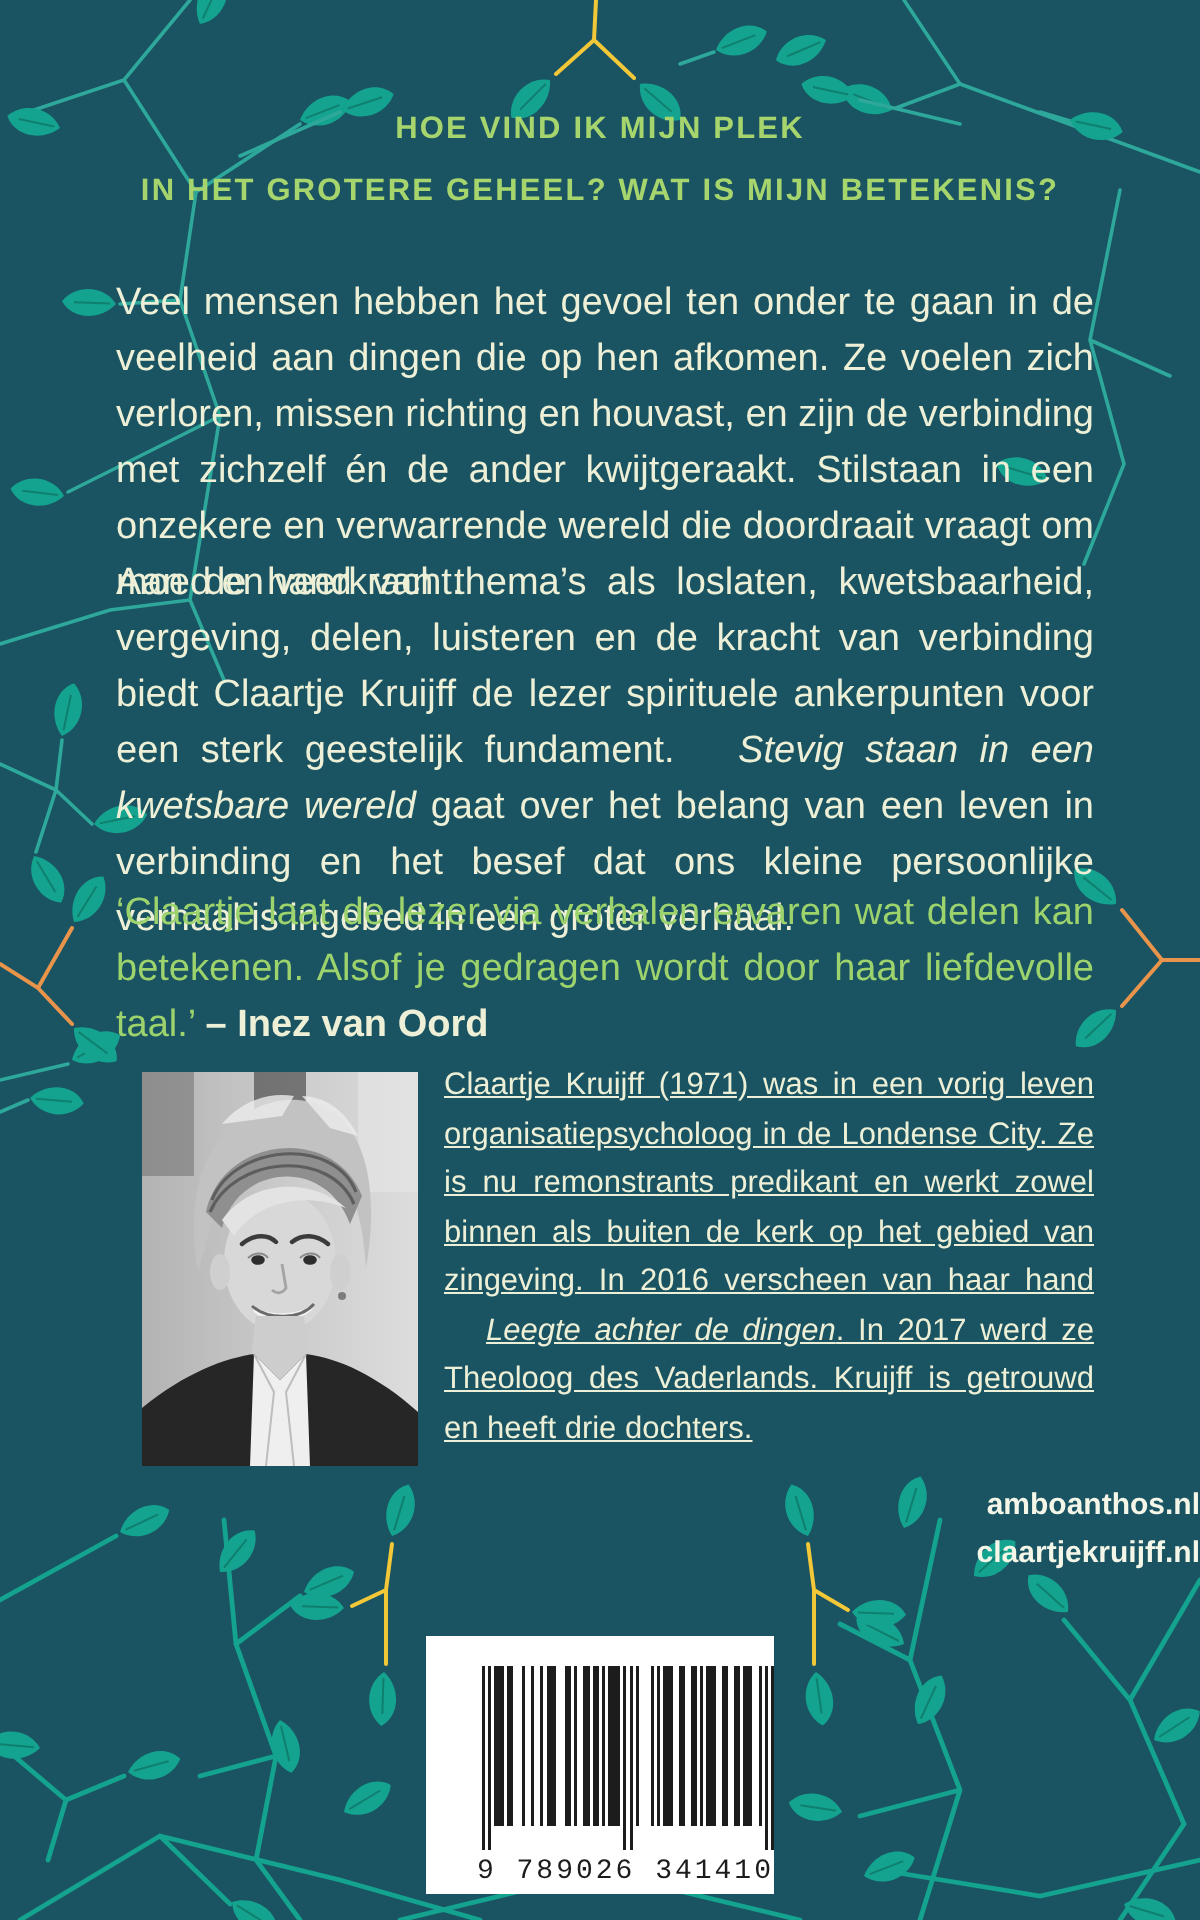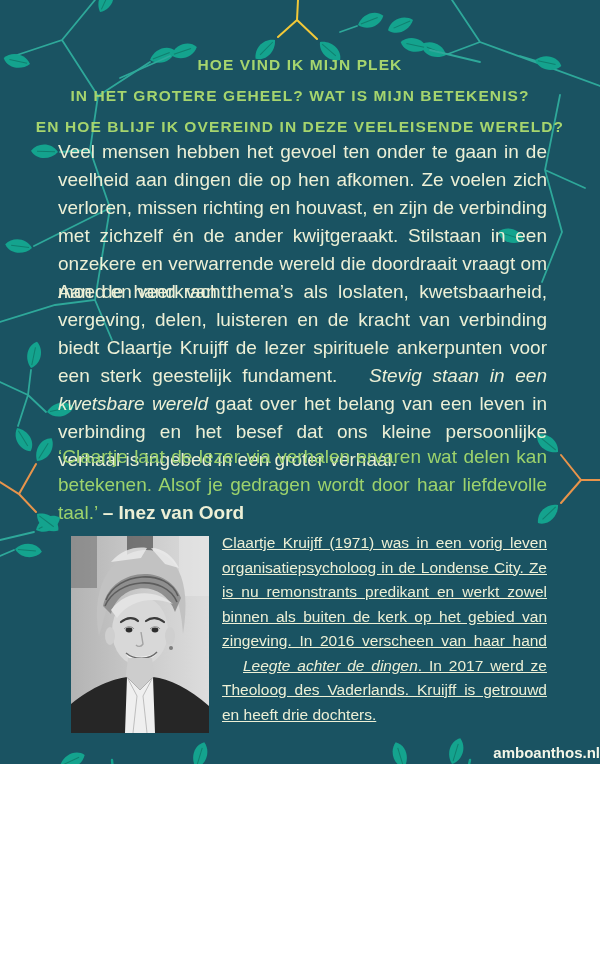--- a/index.html
+++ b/index.html
@@ -2,21 +2,21 @@
 <html style="--bg: #1a5362; --green: #a6d56e; --cream: #edf0d6; --quote-green: #9dd36c; --branch: #2ea89a; --leaf: #14a38e; --yellow: #f2c838; --orange: #e8944b; --link-white: #f4f6e8; --barcode-bg: #ffffff; --barcode-ink: #1c1c1c;"><head>
 <meta charset="utf-8">
 <style>
   html,body{margin:0;padding:0;}
   :root{
     --bg:#1a5362; --green:#a6d56e; --cream:#edf0d6; --quote-green:#9dd36c;
     --branch:#2ea89a; --leaf:#14a38e; --yellow:#f2c838; --orange:#e8944b;
     --link-white:#f4f6e8; --barcode-bg:#ffffff; --barcode-ink:#1c1c1c;
   }
   .page{
-    position:relative; width:600px; height:764px; overflow:hidden;
+    position:relative; width:600px; height:960px; overflow:hidden;
     background:var(--bg);
     font-family:"Liberation Sans", sans-serif;
   }
   .deco{position:absolute; inset:0; z-index:0;}
   .content{position:absolute; inset:0; z-index:1;}
   .headline{
     position:absolute; top:49px; left:0; right:0; text-align:center;
     color:var(--green); font-weight:bold; font-size:15.5px; line-height:31px;
     letter-spacing:1.1px;
   }
@@ -157,21 +157,20 @@
       <use href="#leaf" class="yleaf" transform="translate(426,806) rotate(5)"></use>
       <use href="#leaf" class="yleaf" transform="translate(408,836) rotate(85)"></use>
     </g>
   </svg>
 
   <div class="content">
 
     <div class="headline">
       <div>HOE VIND IK MIJN PLEK</div>
       <div>IN HET GROTERE GEHEEL? WAT IS MIJN BETEKENIS?</div>
-      <div>EN HOE BLIJF IK OVEREIND IN DEZE VEELEISENDE WERELD?</div>
     </div>
 
     <p class="para p1">Veel mensen hebben het gevoel ten onder te gaan in de veelheid aan dingen die op hen afkomen. Ze voelen zich verloren, missen richting en houvast, en zijn de verbinding met zichzelf én de ander kwijtgeraakt. Stilstaan in een onzekere en verwarrende wereld die doordraait vraagt om moed en veerkracht.</p>
 
     <p class="para p2"><span>Aan de hand van thema’s als loslaten, kwetsbaarheid, vergeving, delen, luisteren en de kracht van verbinding biedt Claartje Kruijff de lezer spirituele ankerpunten voor een sterk geestelijk funda­ment. </span><span class="italic">Stevig staan in een kwetsbare wereld</span><span> gaat over het belang van een leven in verbinding en het besef dat ons kleine persoon­lijke verhaal is ingebed in een groter verhaal.</span></p>
 
     <p class="para quote"><span>‘Claartje laat de lezer via verhalen ervaren wat delen kan bete­kenen. Alsof je gedragen wordt door haar liefdevolle taal.’ </span><span class="attribution">– Inez van Oord</span></p>
 
     <svg class="photo" viewBox="0 0 138 197" role="img">
       <defs>

